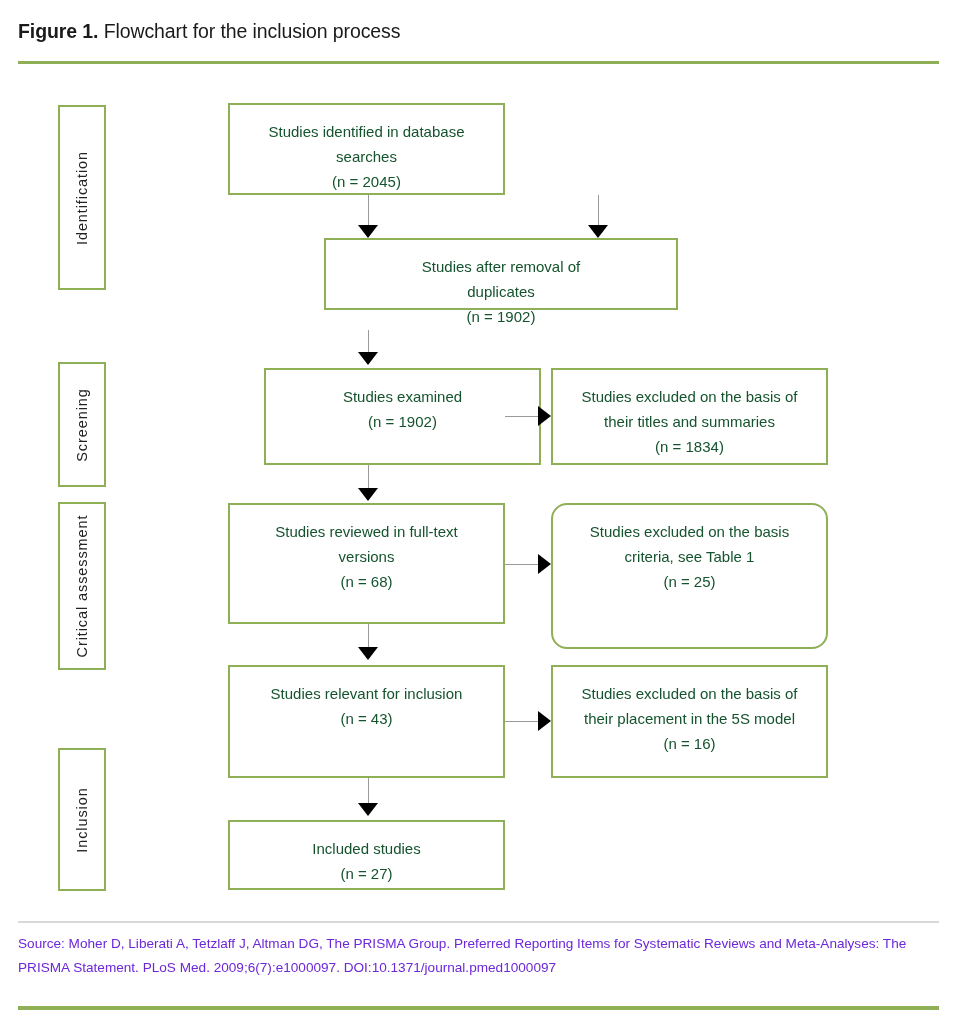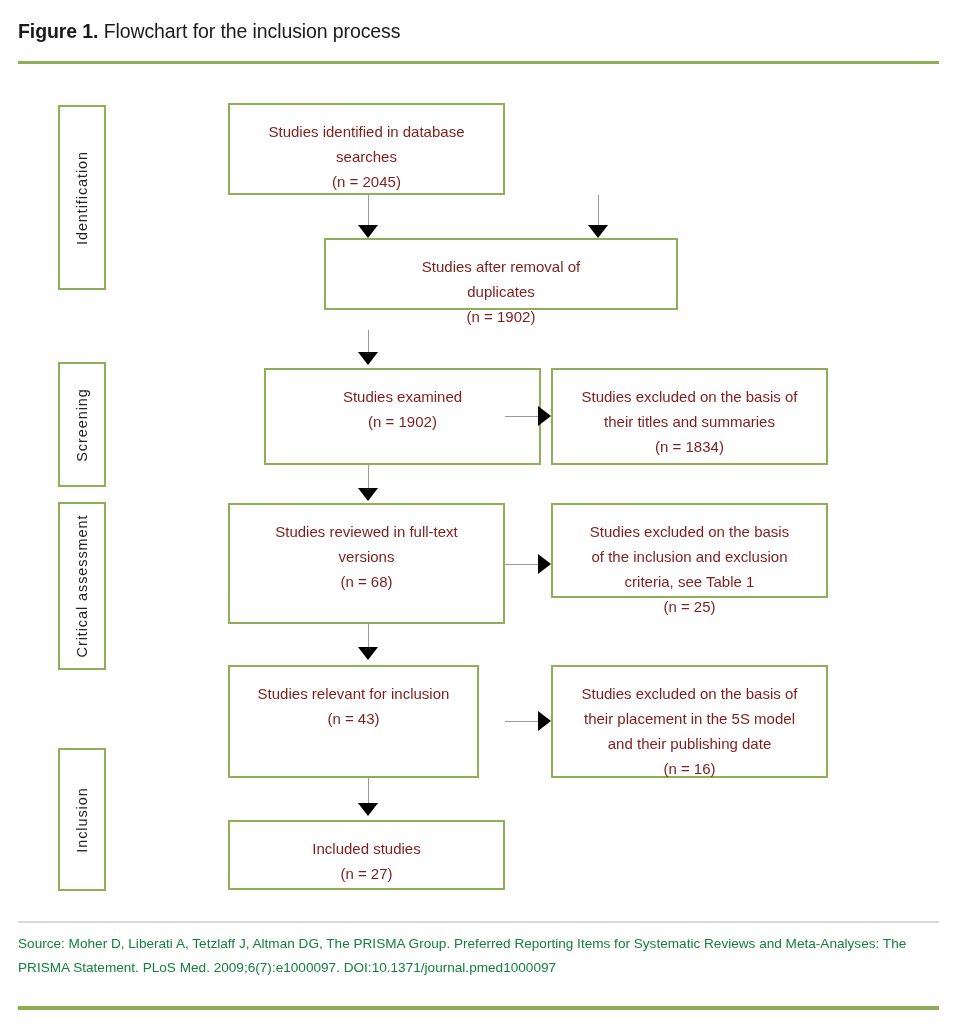--- a/index.html
+++ b/index.html
@@ -77,21 +77,21 @@
     flex-direction: column;
     align-items: center;
     justify-content: flex-start;
     padding-top: 14px;
     text-align: center;
   }
   .flow-box .line {
     font-size: 15px;
     line-height: 25px;
     white-space: nowrap;
-    color: #7f1d1d;
+    color: #14532d;
   }
 
   
   .v-conn {
     position: absolute;
     width: 1px;
     background: #9a9a9a;
   }
   .h-conn {
     position: absolute;
@@ -124,21 +124,21 @@
     height: 2px;
     background: #d9d9d9;
   }
   #source-text {
     position: absolute;
     left: 18px;
     top: 932px;
     width: 921px;
     font-size: 13.6px;
     line-height: 24px;
-    color: #15803d;
+    color: #6d28d9;
   }
   #source-rule-bottom {
     position: absolute;
     left: 18px;
     top: 1006px;
     width: 921px;
     height: 4px;
     background: #8faf57;
   }
 </style>
@@ -206,42 +206,40 @@
 
   <div class="v-conn" style="left:368px; top:465px; height:33px;"></div>
   <div class="arrow-down" style="left:358px; top:488px;"></div>
 
   <div class="flow-box" style="left:228px; top:503px; width:277px; height:121px;">
     <div class="line">Studies reviewed in full-text</div>
     <div class="line">versions</div>
     <div class="line">(n = 68)</div>
   </div>
 
-  <div class="flow-box" style="left:551px; top:503px; width:277px; height:95px;">
+  <div class="flow-box" style="left:551px; top:503px; width:277px; height:146px;border-radius:16px;">
     <div class="line">Studies excluded on the basis</div>
-    <div class="line">of the inclusion and exclusion</div>
     <div class="line">criteria, see Table 1</div>
     <div class="line">(n = 25)</div>
   </div>
 
   <div class="h-conn" style="left:505px; top:564px; width:38px;"></div>
   <div class="arrow-right" style="left:538px; top:554px;"></div>
 
   <div class="v-conn" style="left:368px; top:624px; height:33px;"></div>
   <div class="arrow-down" style="left:358px; top:647px;"></div>
 
-  <div class="flow-box" style="left:228px; top:665px; width:251px; height:113px;">
+  <div class="flow-box" style="left:228px; top:665px; width:277px; height:113px;">
     <div class="line">Studies relevant for inclusion</div>
     <div class="line">(n = 43)</div>
   </div>
 
   <div class="flow-box" style="left:551px; top:665px; width:277px; height:113px;">
     <div class="line">Studies excluded on the basis of</div>
     <div class="line">their placement in the 5S model</div>
-    <div class="line">and their publishing date</div>
     <div class="line">(n = 16)</div>
   </div>
 
   <div class="h-conn" style="left:505px; top:721px; width:38px;"></div>
   <div class="arrow-right" style="left:538px; top:711px;"></div>
 
   <div class="v-conn" style="left:368px; top:778px; height:34px;"></div>
   <div class="arrow-down" style="left:358px; top:803px;"></div>
 
   <div class="flow-box" style="left:228px; top:820px; width:277px; height:70px;">

